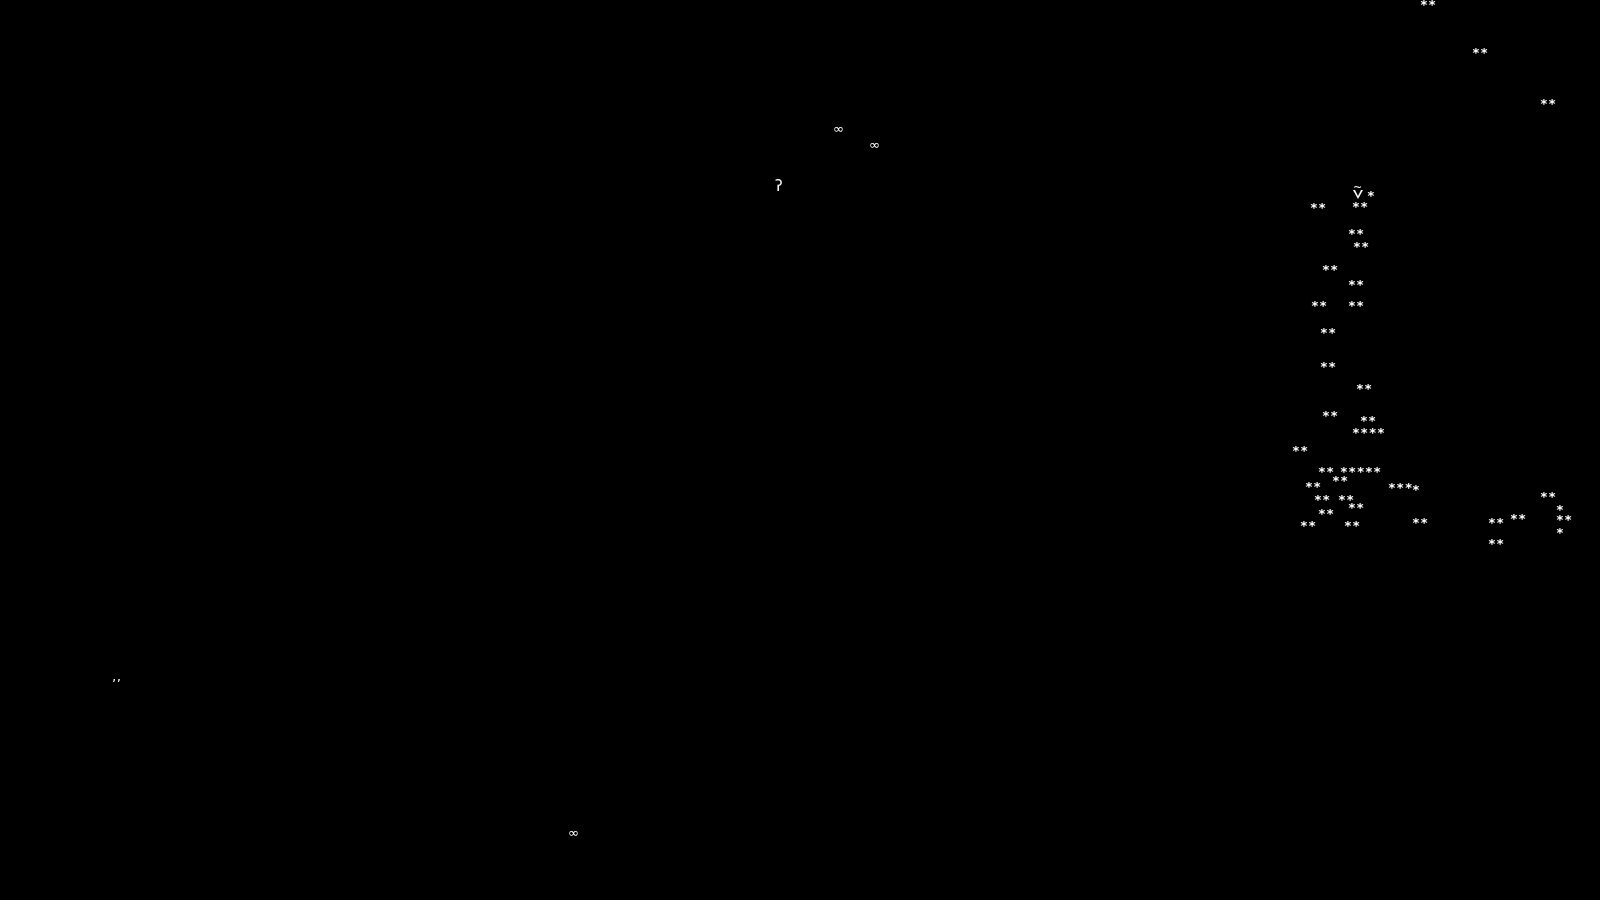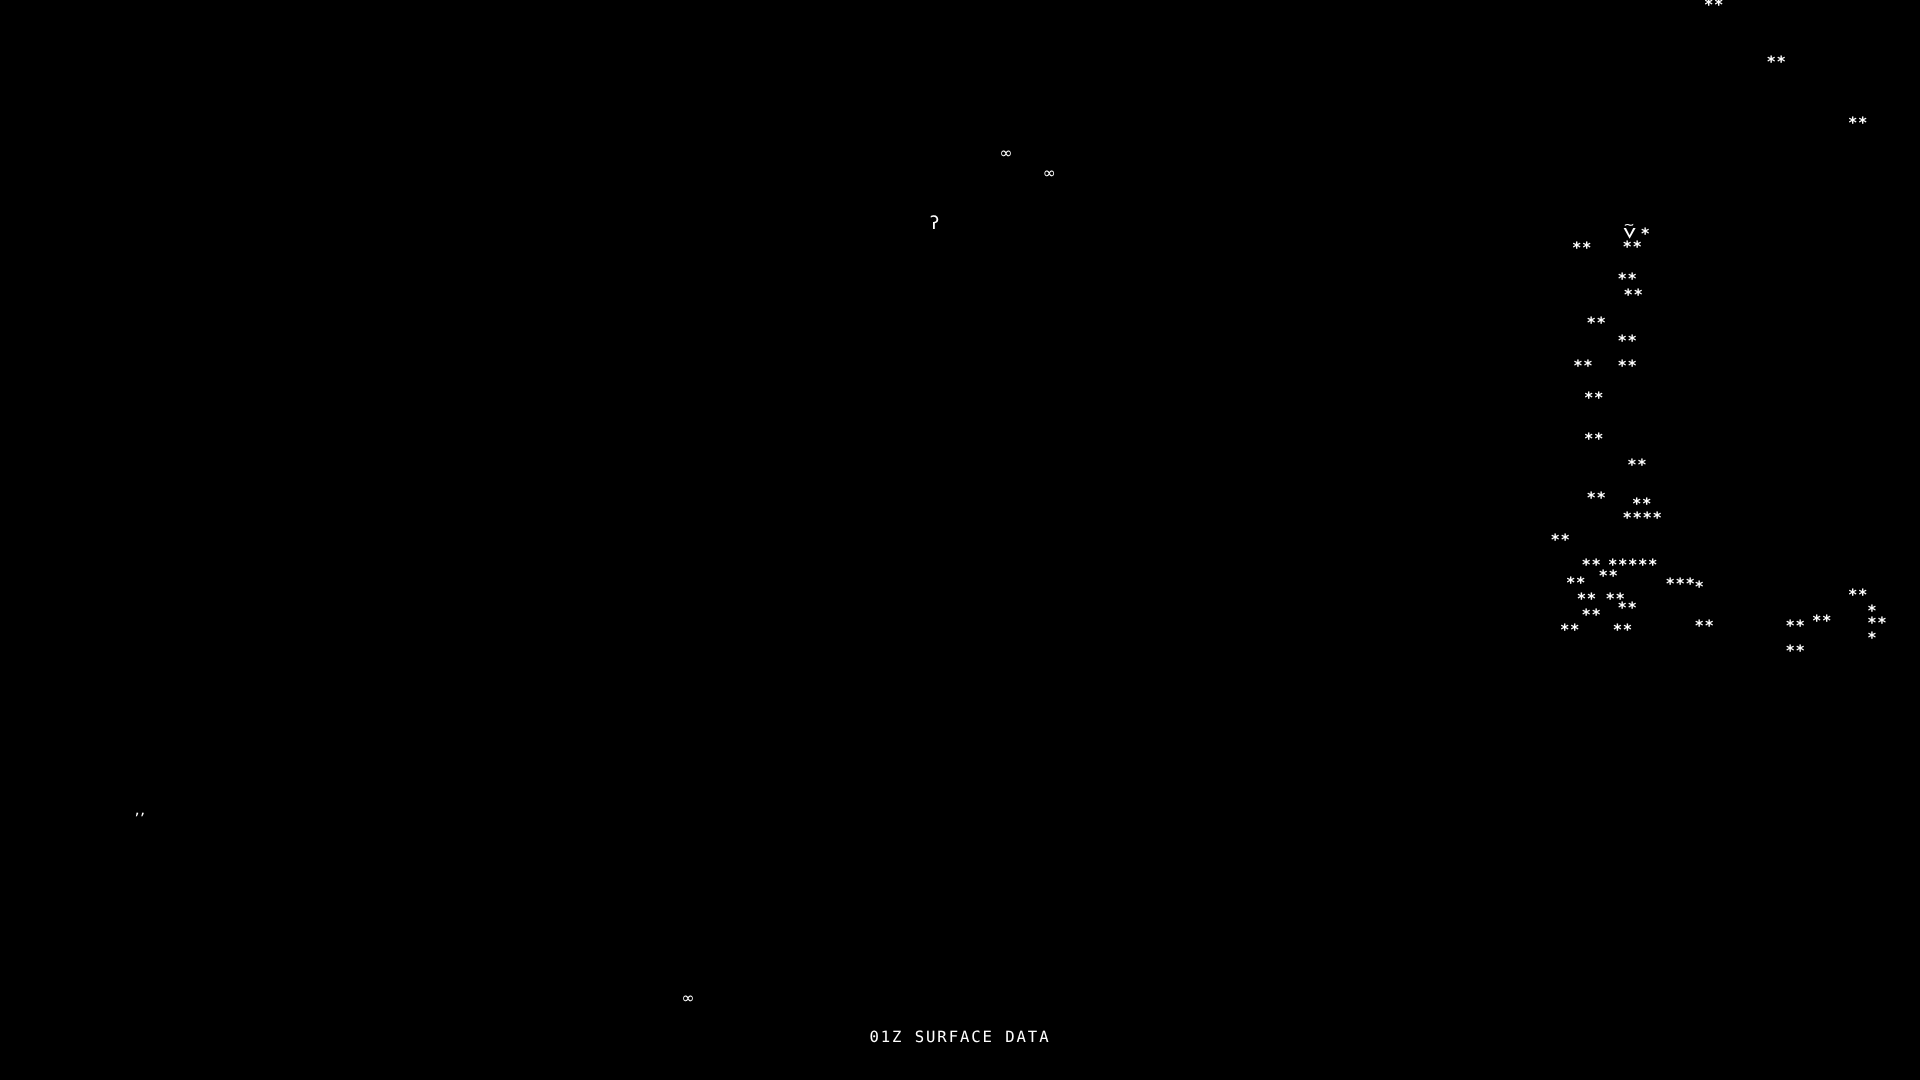--- a/index.html
+++ b/index.html
@@ -135,15 +135,14 @@
       <span class="mark glyph" style="left: 112px; top: 677px;">’’</span>
       <span class="mark glyph" style="left: 568px; top: 826px;">∞</span>
     </div>
 
   <div id="station-marker">
     <span class="tilde">~</span>
     <span class="tri"></span>
     <span class="tri-inner"></span>
   </div>
 
-  <div id="caption">01Z SURFACE DATA</div>
 
 </div>
 
 </body></html>

